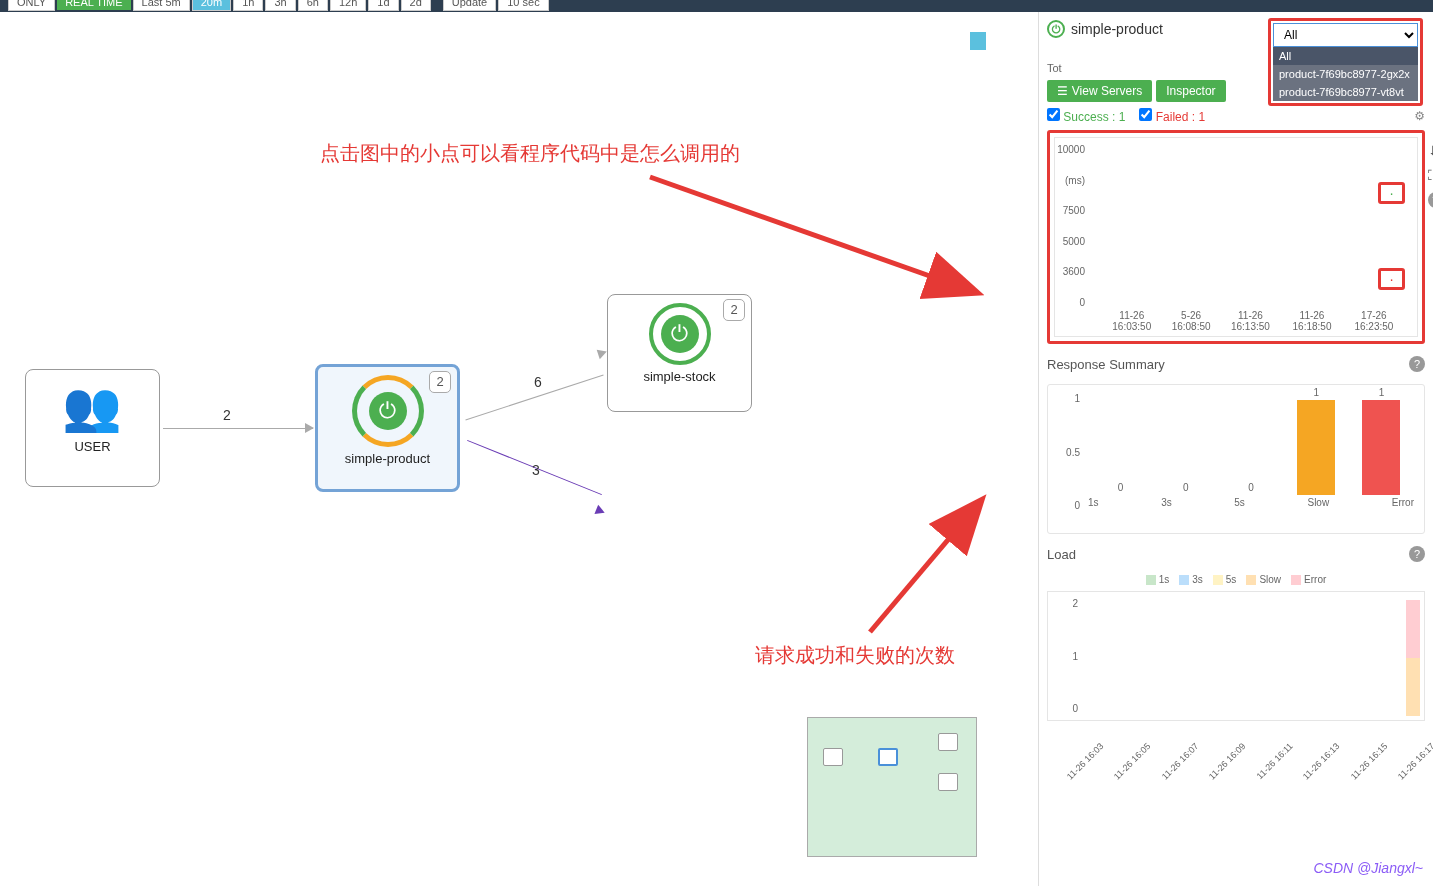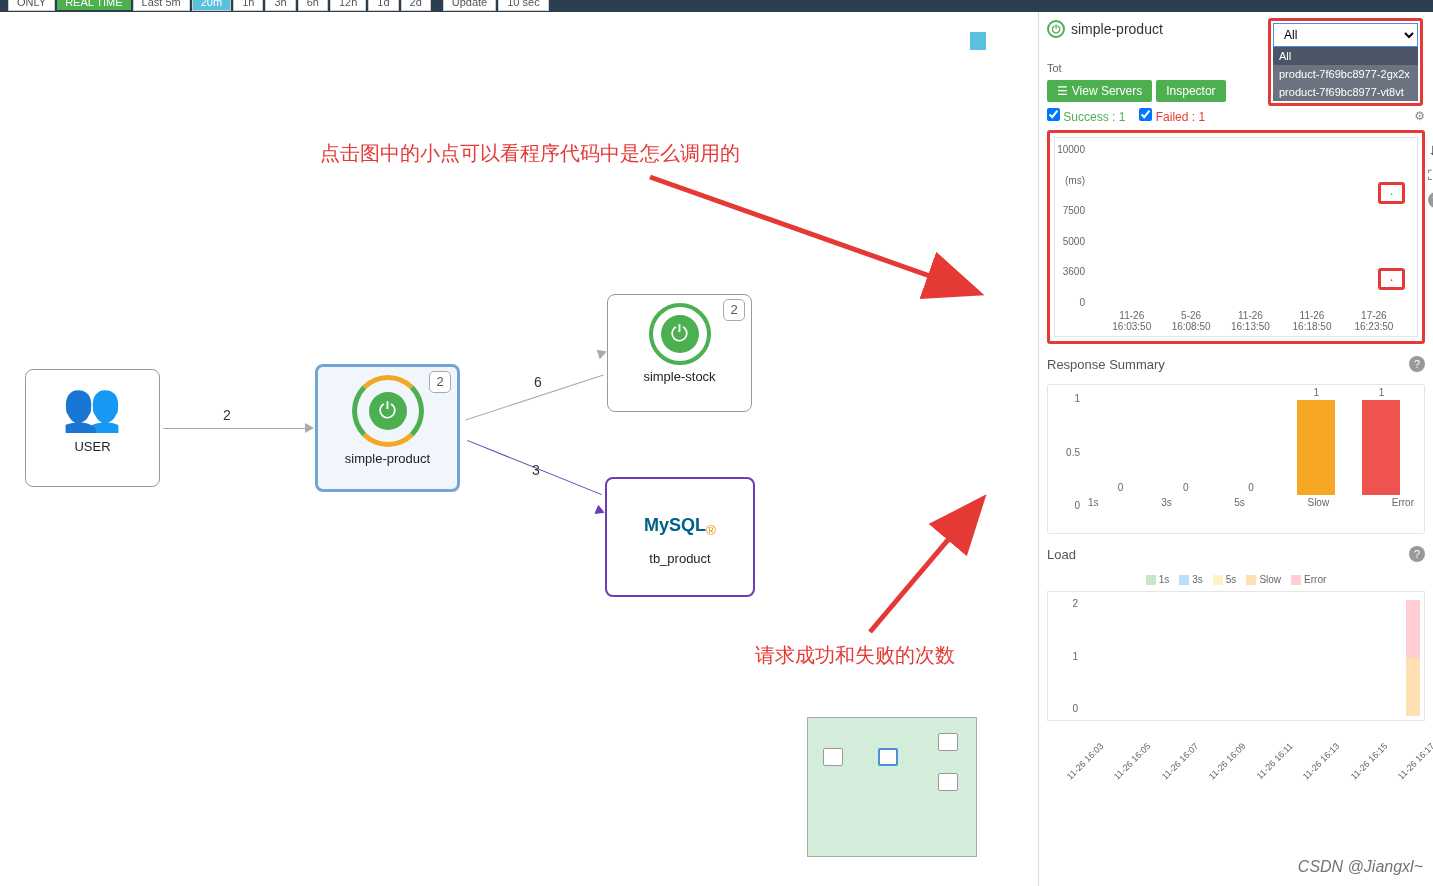--- a/index.html
+++ b/index.html
@@ -79,21 +79,21 @@
 .legend span::before { content: ''; display: inline-block; width: 10px; height: 10px; margin-right: 3px; vertical-align: middle; }
 .lg-1s::before { background: #c8e6c9; }
 .lg-3s::before { background: #bbdefb; }
 .lg-5s::before { background: #fff3c4; }
 .lg-slow::before { background: #ffe0b2; }
 .lg-error::before { background: #ffcdd2; }
 
 .minimap { position: absolute; left: 807px; top: 705px; width: 170px; height: 140px; background: #d4edda; border: 1px solid #aaa; }
 .mini-node { width: 20px; height: 18px; background: #fff; border: 1px solid #999; border-radius: 2px; display: inline-block; font-size: 8px; }
 
-.watermark { position: absolute; right: 10px; bottom: 10px; color: #737373; font-size: 16px; font-style: italic; }
+.watermark { position: absolute; right: 10px; bottom: 10px; color: #8b5cf6; font-size: 14px; font-style: italic; }
 .dropdown-handle { position: absolute; left: 970px; top: 20px; width: 16px; height: 18px; background: #5bc0de; }
 
 .mysql-logo { font-size: 18px; font-weight: bold; color: #00618a; }
 </style>
 </head>
 <body>
 
 <div class="topbar">
   <div class="topbar-controls">
     <span class="topbar-item">ONLY</span>
@@ -127,26 +127,20 @@
   </div>
 
   <div class="node node-stock">
     <div class="badge">2</div>
     <div class="spring-icon">
         <div class="spring-inner">⏻</div>
       </div>
     <div class="node-label">simple-stock</div>
   </div>
 
-  <div class="node node-mysql">
-    <div style="height:60px;padding-top:28px;">
-      <span class="mysql-logo">MySQL</span><sub style="color:#e48e00;">®</sub>
-    </div>
-    <div class="node-label">tb_product</div>
-  </div>
 
   <div class="arrow-line" style="left:163px;top:416px;width:150px;"></div>
   <div class="arrow-head" style="left:305px;top:411px;"></div>
   <div class="edge-num" style="left:223px;top:395px;">2</div>
 
   <div class="arrow-line" style="left:462px;top:385px;width:145px;transform:rotate(-18deg);"></div>
   <div class="arrow-head" style="left:598px;top:336px;transform:rotate(-18deg);"></div>
   <div class="edge-num" style="left:534px;top:362px;">6</div>
 
   <div class="arrow-line" style="left:462px;top:455px;width:145px;transform:rotate(22deg);background:#6a3cb5;"></div>

